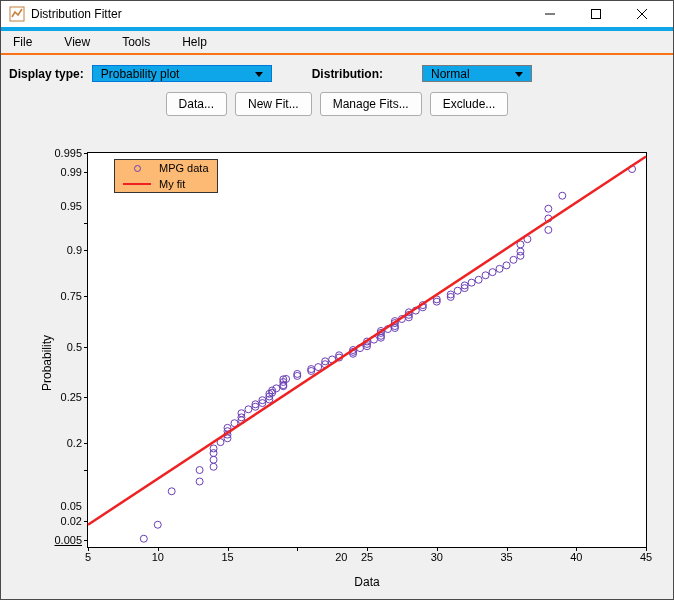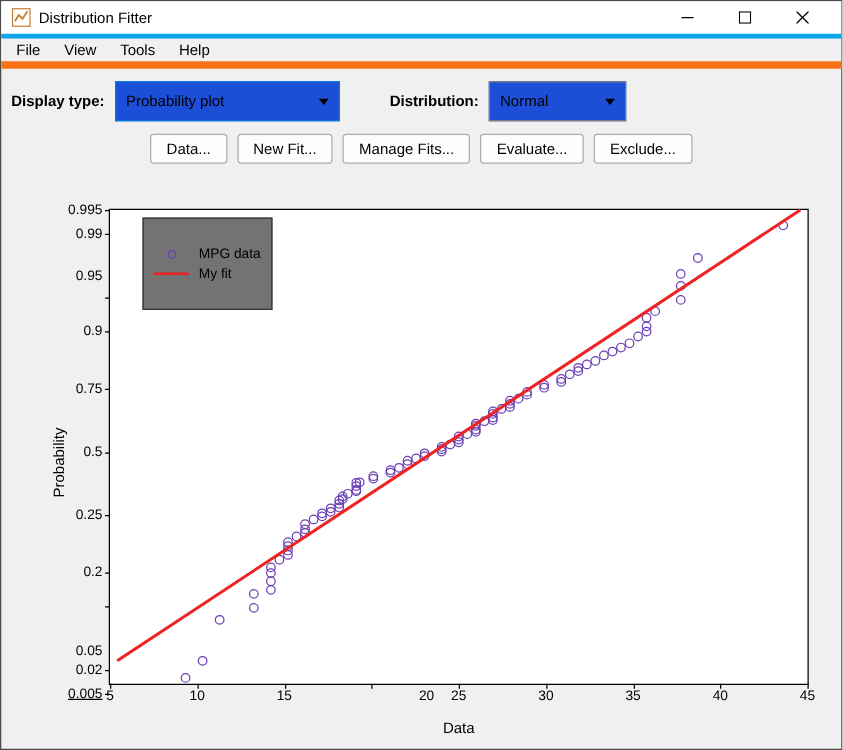--- a/index.html
+++ b/index.html
@@ -11,39 +11,39 @@
     background: #f0f0f0;
     color: #000;
     overflow: hidden;
   }
   .window { width: 674px; height: 600px; border: 1px solid #4a4a4a; display: flex; flex-direction: column; background: #f0f0f0; }
   .titlebar { height: 30px; background: #fff; display: flex; align-items: center; padding: 0 8px; border-bottom: 4px solid #0ea5e9; }
   .titlebar .icon { width: 16px; height: 16px; margin-right: 6px; display:flex; align-items:center; justify-content:center; }
   .titlebar .title { flex: 1; font-size: 12px; }
   .winbtn { width: 46px; height: 30px; display: flex; align-items: center; justify-content: center; margin: -8px 0; }
   .winbtn svg { pointer-events: none; }
-  .menubar { height: 24px; display: flex; align-items: center; padding: 0 6px; gap: 7px; background: #f0f0f0; border-bottom: 6px solid #f97316; }
+  .menubar { height: 24px; display: flex; align-items: center; padding: 0 6px; gap: 20px; background: #f0f0f0; border-bottom: 2px solid #f97316; }
   .menubar span { padding: 2px 6px; }
   .toolbar { display: flex; align-items: center; padding: 10px 8px; gap: 8px; }
   .toolbar .lbl { font-weight: bold; }
-  .combo { position: relative; display: inline-flex; align-items: center; background: #1d4ed8; border: 1px solid #0078d7; height: 32px; padding: 0 22px 0 8px; font-size: 12px; min-width: 180px; }
-  .combo.dist { border-color: #7a7a7a; min-width: 110px; }
+  .combo { position: relative; display: inline-flex; align-items: center; background: #0ea5e9; border: 1px solid #0078d7; height: 17px; padding: 0 22px 0 8px; font-size: 12px; min-width: 180px; }
+  .combo.dist { border-color: #7a7a7a; min-width: 110px; margin-left: 31px; }
   .combo::after { content: ""; position: absolute; right: 8px; top: 50%; margin-top: -2px; border-left: 4px solid transparent; border-right: 4px solid transparent; border-top: 5px solid #000; }
   .btnrow { display: flex; justify-content: center; gap: 8px; padding: 0 8px 10px 8px; }
   .btn { height: 24px; padding: 0 12px; background: #fdfdfd; border: 1px solid #adadad; border-radius: 3px; display: inline-flex; align-items: center; font-size: 12px; }
   .plotarea { flex: 1; position: relative; margin: 6px; background: #f0f0f0; }
   .axes { position: absolute; left: 80px; right: 20px; top: 20px; bottom: 45px; background: #fff; border: 1px solid #000; }
   .ylabel { position: absolute; left: 12px; top: 50%; transform: translate(0,-50%) rotate(-90deg); transform-origin: center; font-size: 12px; }
   .xlabel { position: absolute; left: 80px; right: 20px; bottom: 4px; text-align: center; font-size: 12px; }
   .tick-y, .tick-x { position: absolute; font-size: 11px; color: #000; }
   .tick-y { right: 100%; margin-right: 6px; transform: translateY(-50%); white-space: nowrap; }
   .tick-x { top: 100%; margin-top: 4px; transform: translateX(-50%); }
   .tickmark-y { position: absolute; left: -4px; width: 4px; height: 1px; background: #000; }
   .tickmark-x { position: absolute; bottom: -4px; height: 4px; width: 1px; background: #000; }
-  .legend { position: absolute; left: 26px; top: 6px; background: #737373; border: 1px solid #333; padding: 20px 8px; font-size: 11px; }
+  .legend { position: absolute; left: 26px; top: 6px; background: #fdba74; border: 1px solid #333; padding: 0 8px; font-size: 11px; }
   .legend-row { display: flex; align-items: center; height: 16px; gap: 8px; }
   .legend-scatter { width: 28px; display:flex; justify-content:center; }
   .legend-scatter span { width: 7px; height: 7px; border: 1px solid #6a3fb5; border-radius: 50%; display: inline-block; }
   .legend-line { width: 28px; height: 2px; background: #e22; }
   svg.overlay { position: absolute; inset: 0; width: 100%; height: 100%; overflow: visible; }
   circle.pt { fill: none; stroke: #6a3fb5; stroke-width: 1; }
   line.fit { stroke: #e22; stroke-width: 2.5; }
 </style>
 </head>
 <body>
@@ -92,21 +92,20 @@
     <span class="lbl">Distribution:</span>
     <span class="combo dist">
         <span>Normal</span>
       </span>
   </div>
 
   <div class="btnrow">
     <span class="btn">Data...</span>
     <span class="btn">New Fit...</span>
     <span class="btn">Manage Fits...</span>
-    <span class="btn">Evaluate...</span>
     <span class="btn">Exclude...</span>
   </div>
 
   <div class="plotarea">
     <div class="ylabel">Probability</div>
     <div class="xlabel">Data</div>
     <div class="axes" id="axes">
       <svg class="overlay" id="plot-svg" viewBox="0 0 558 387">
           <circle class="pt" cx="55.800000000000004" cy="382.21589307201236" r="3.5"></circle>
           <circle class="pt" cx="69.75" cy="368.25859621907085" r="3.5"></circle>

